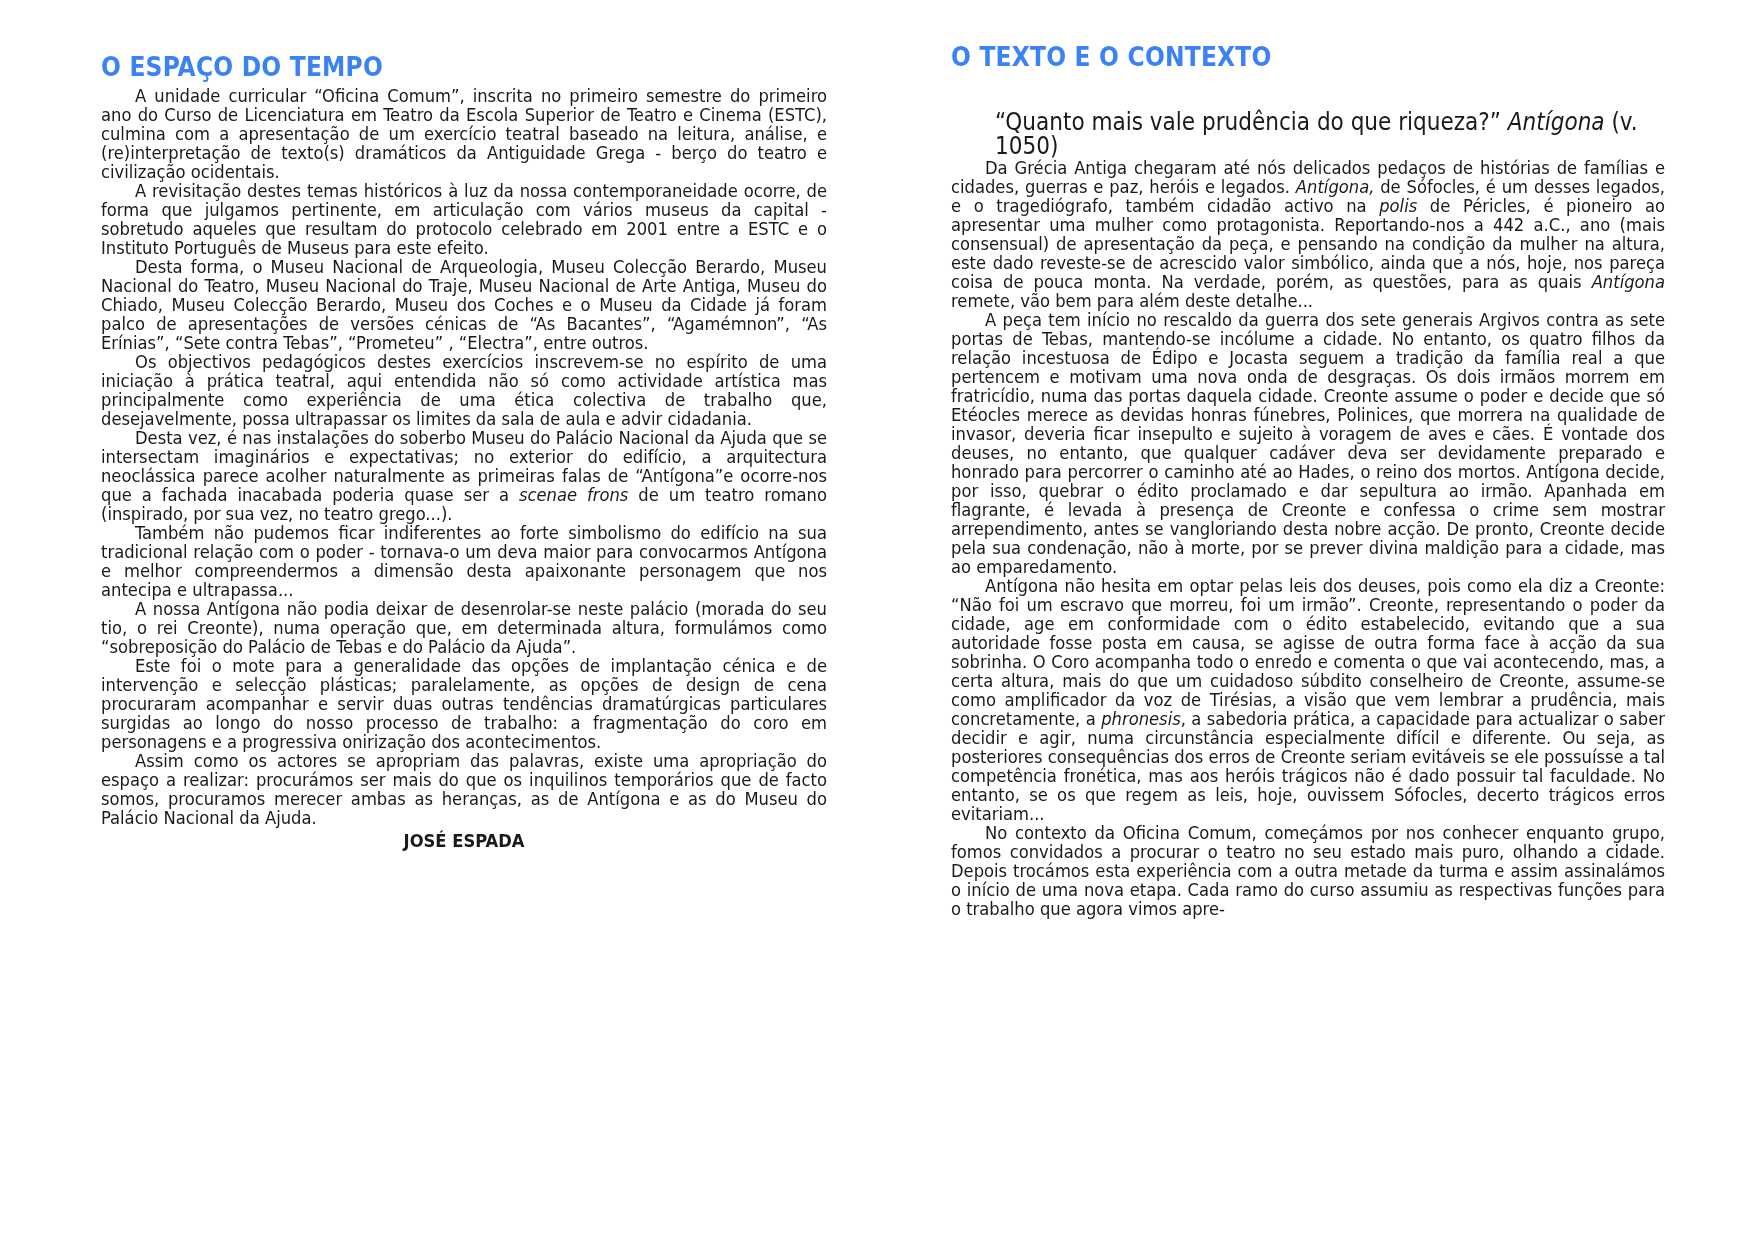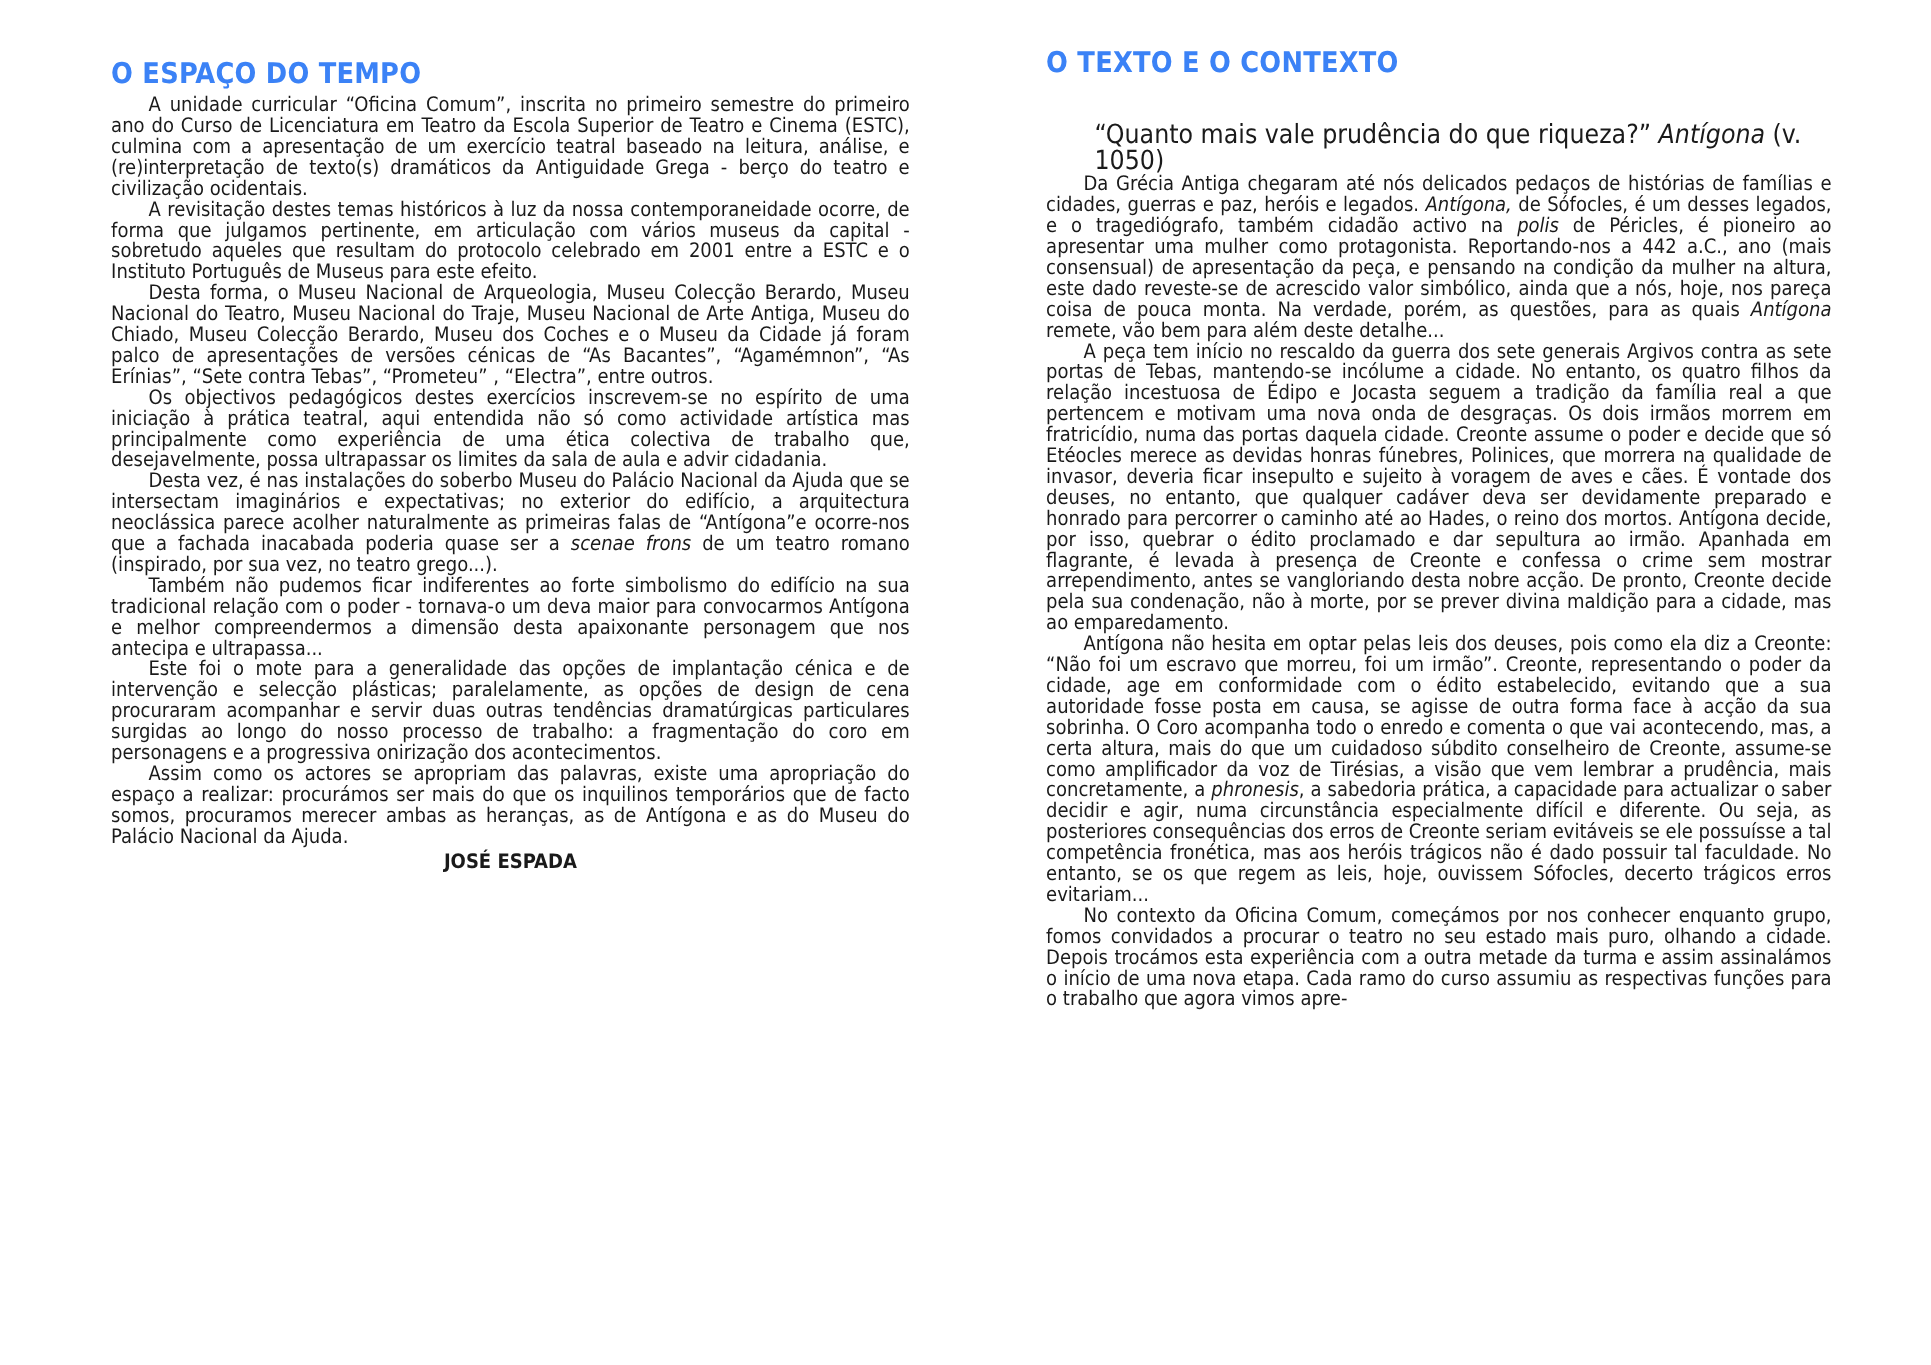--- a/index.html
+++ b/index.html
@@ -33,20 +33,21 @@
 <div class="col col-left">
   <h1>O ESPAÇO DO TEMPO</h1>
   <div class="body">
     <div>
         <p>A unidade curricular “Oficina Comum”, inscrita no primeiro semestre do primeiro ano do Curso de Licenciatura em Teatro da Escola Superior de Teatro e Cinema (ESTC), culmina com a apresentação de um exercício teatral baseado na leitura, análise, e (re)interpretação de texto(s) dramáticos da Antiguidade Grega - berço do teatro e civilização ocidentais.</p>
         <p>A revisitação destes temas históricos à luz da nossa contemporaneidade ocorre, de forma que julgamos pertinente, em articulação com vários museus da capital - sobretudo aqueles que resultam do protocolo celebrado em 2001 entre a ESTC e o Instituto Português de Museus para este efeito.</p>
         <p>Desta forma, o Museu Nacional de Arqueologia, Museu Colecção Berardo, Museu Nacional do Teatro, Museu Nacional do Traje, Museu Nacional de Arte Antiga, Museu do Chiado, Museu Colecção Berardo, Museu dos Coches e o Museu da Cidade já foram palco de apresentações de versões cénicas de “As Bacantes”, “Agamémnon”, “As Erínias”, “Sete contra Tebas”, “Prometeu” , “Electra”, entre outros.</p>
         <p>Os objectivos pedagógicos destes exercícios inscrevem-se no espírito de uma iniciação à prática teatral, aqui entendida não só como actividade artística mas principalmente como experiência de uma ética colectiva de trabalho que, desejavelmente, possa ultrapassar os limites da sala de aula e advir <b>cidadania</b>.</p>
         <p>Desta vez, é nas instalações do soberbo Museu do Palácio Nacional da Ajuda que se intersectam imaginários e expectativas; no exterior do edifício, a arquitectura neoclássica parece acolher naturalmente as primeiras falas de “Antígona”e ocorre-nos que a fachada inacabada poderia quase ser a  <b><i>scenae frons</i></b> de um teatro romano (inspirado, por sua vez, no teatro grego...).</p>
         <p>Também não pudemos ficar indiferentes ao forte simbolismo do edifício na sua tradicional relação com o poder - tornava-o um <b>deva maior</b> para convocarmos Antígona e melhor compreendermos a dimensão desta apaixonante personagem que nos antecipa e ultrapassa...</p>
+        <p>A <b>nossa Antígona</b> não podia deixar de desenrolar-se neste palácio (morada do seu tio, o rei  Creonte), numa operação que, em determinada altura, formulámos  como “sobreposição do Palácio de Tebas e do Palácio da Ajuda”.</p>
         <p>Este foi o mote para a generalidade das opções de implantação cénica e de intervenção e selecção plásticas; paralelamente, as opções de <b>design de cena</b> procuraram acompanhar e servir duas outras tendências dramatúrgicas particulares surgidas ao longo do nosso processo de trabalho: a fragmentação do coro em personagens e a progressiva onirização dos acontecimentos.</p>
         <p>Assim como os actores se apropriam das palavras, existe uma apropriação do espaço a realizar: procurámos ser mais do que os inquilinos temporários que de facto somos, procuramos merecer ambas as heranças, as de Antígona e as do Museu do Palácio Nacional da Ajuda.</p>
       </div>
     <p class="signature">JOSÉ ESPADA</p>
   </div>
 </div>
 
 <div class="col col-right">
   <h1>O TEXTO E O CONTEXTO</h1>
   <div class="epigraph">

